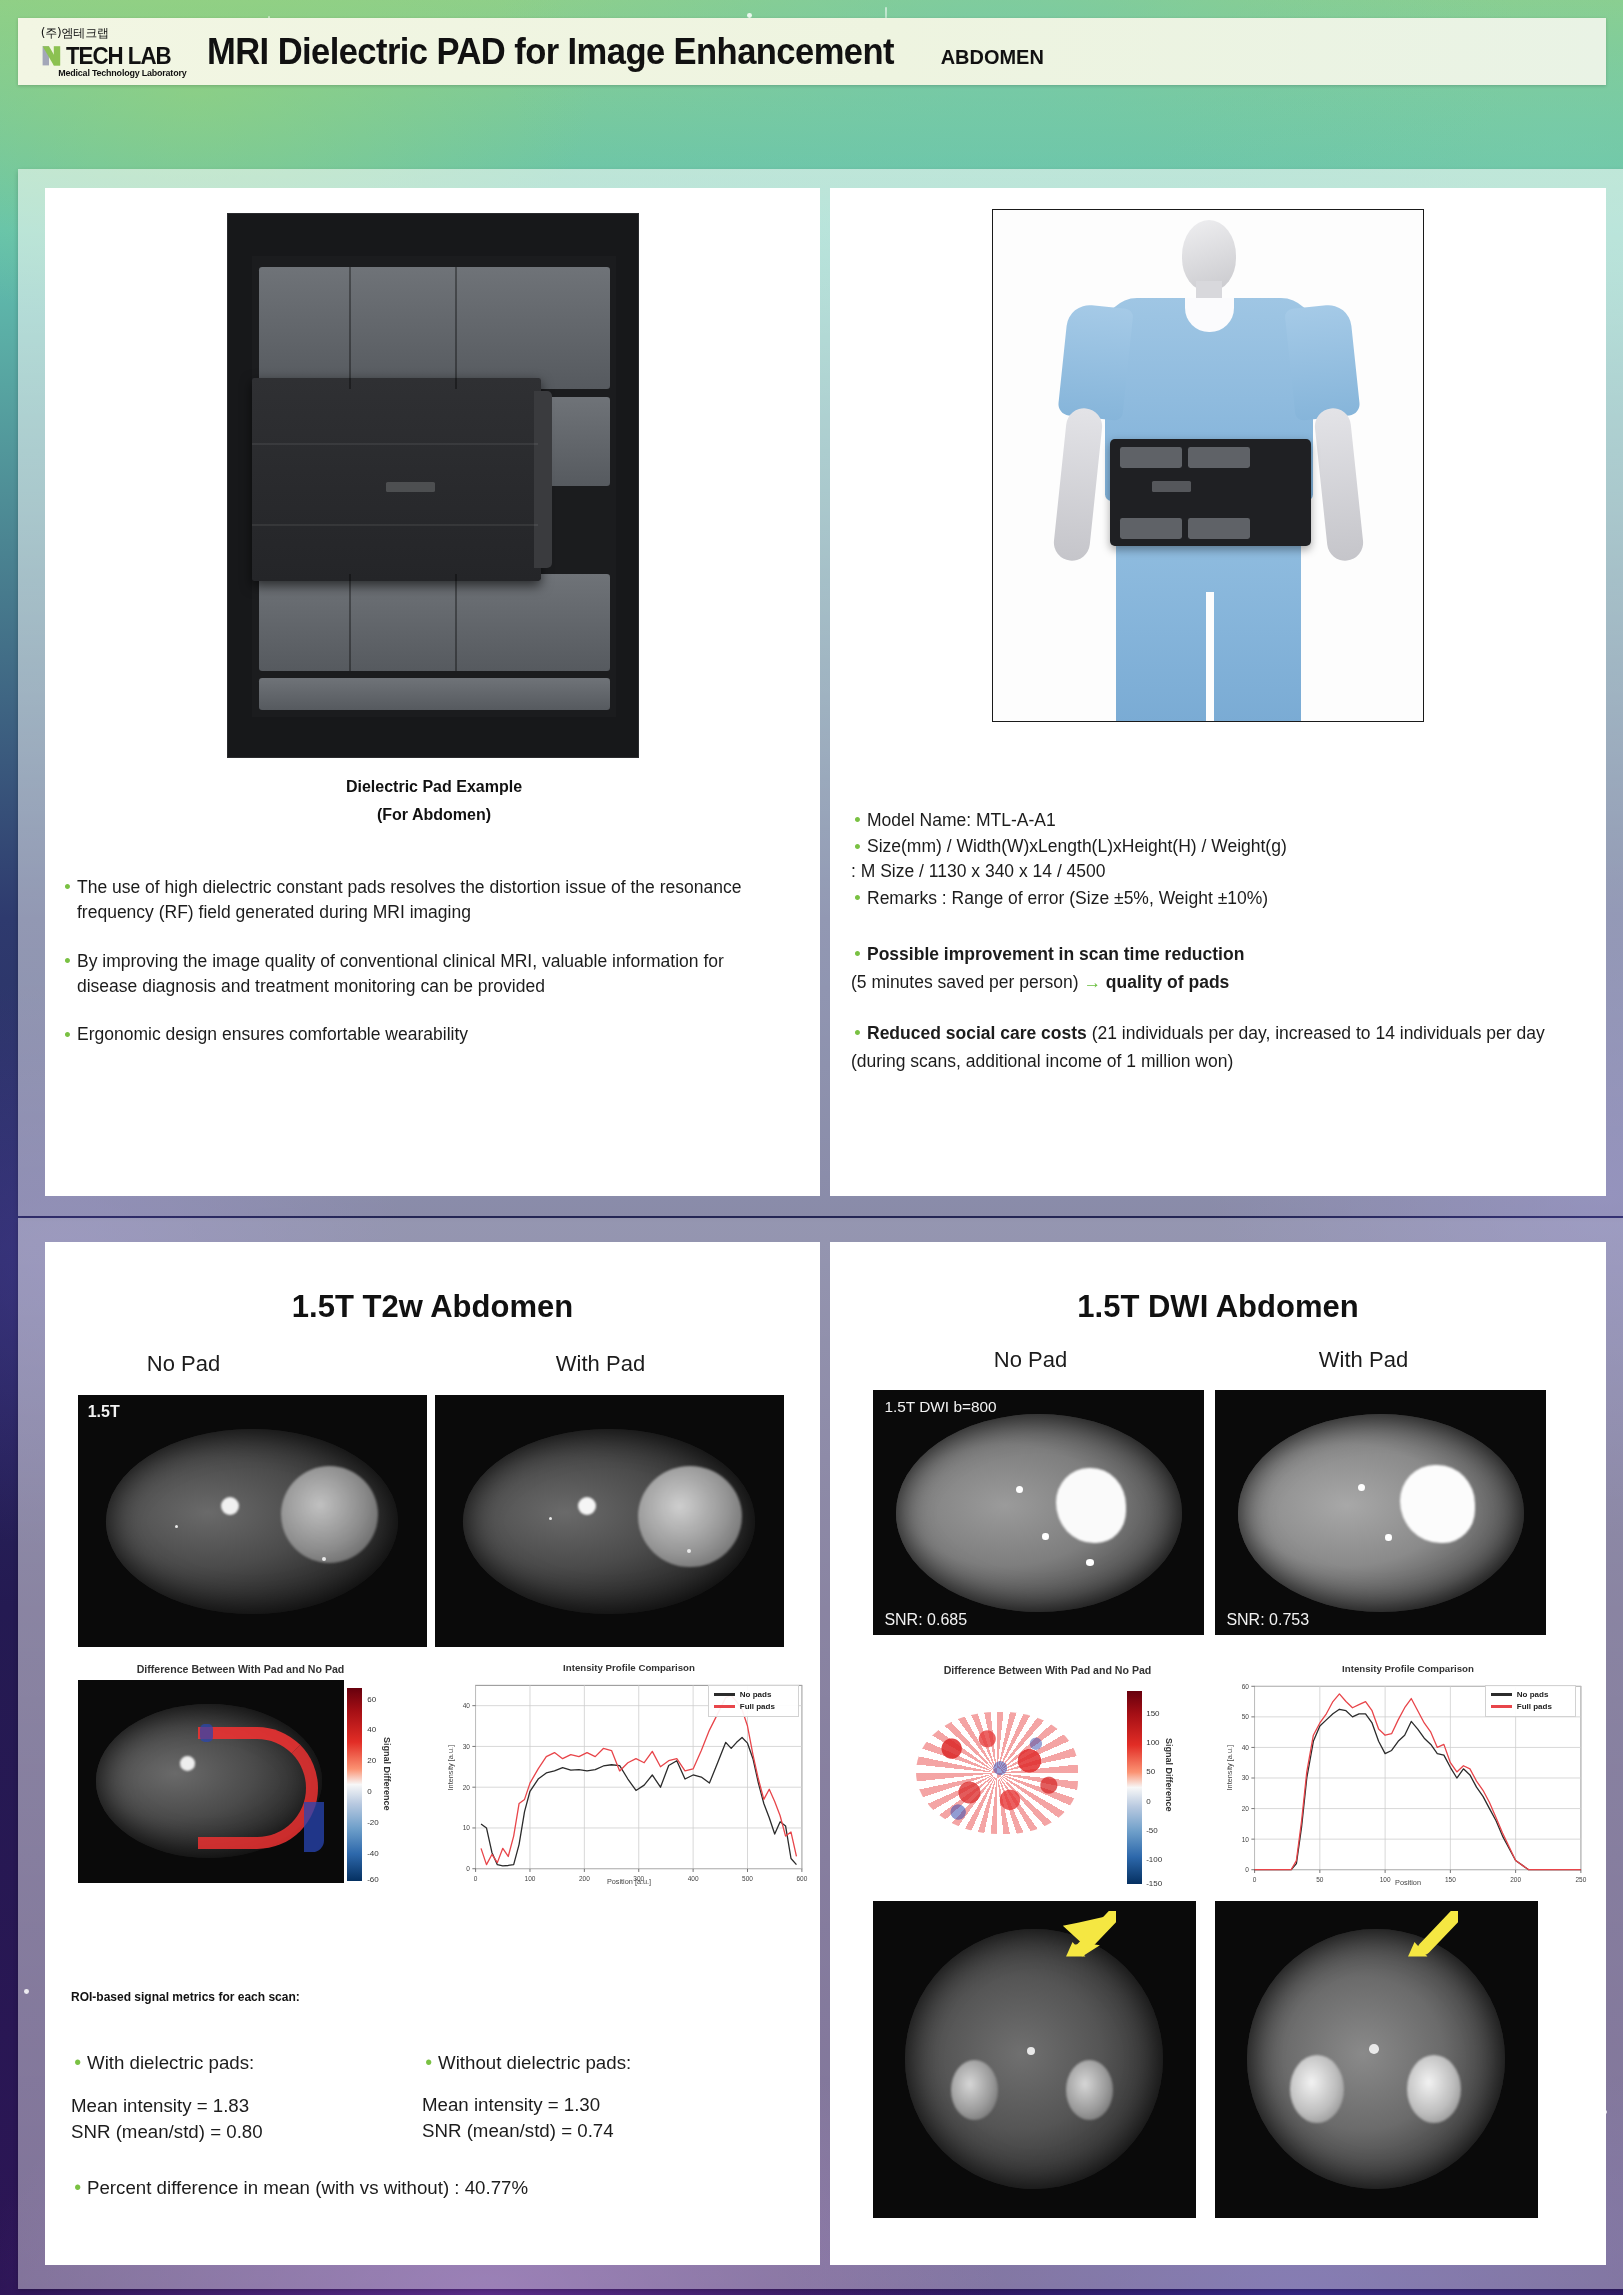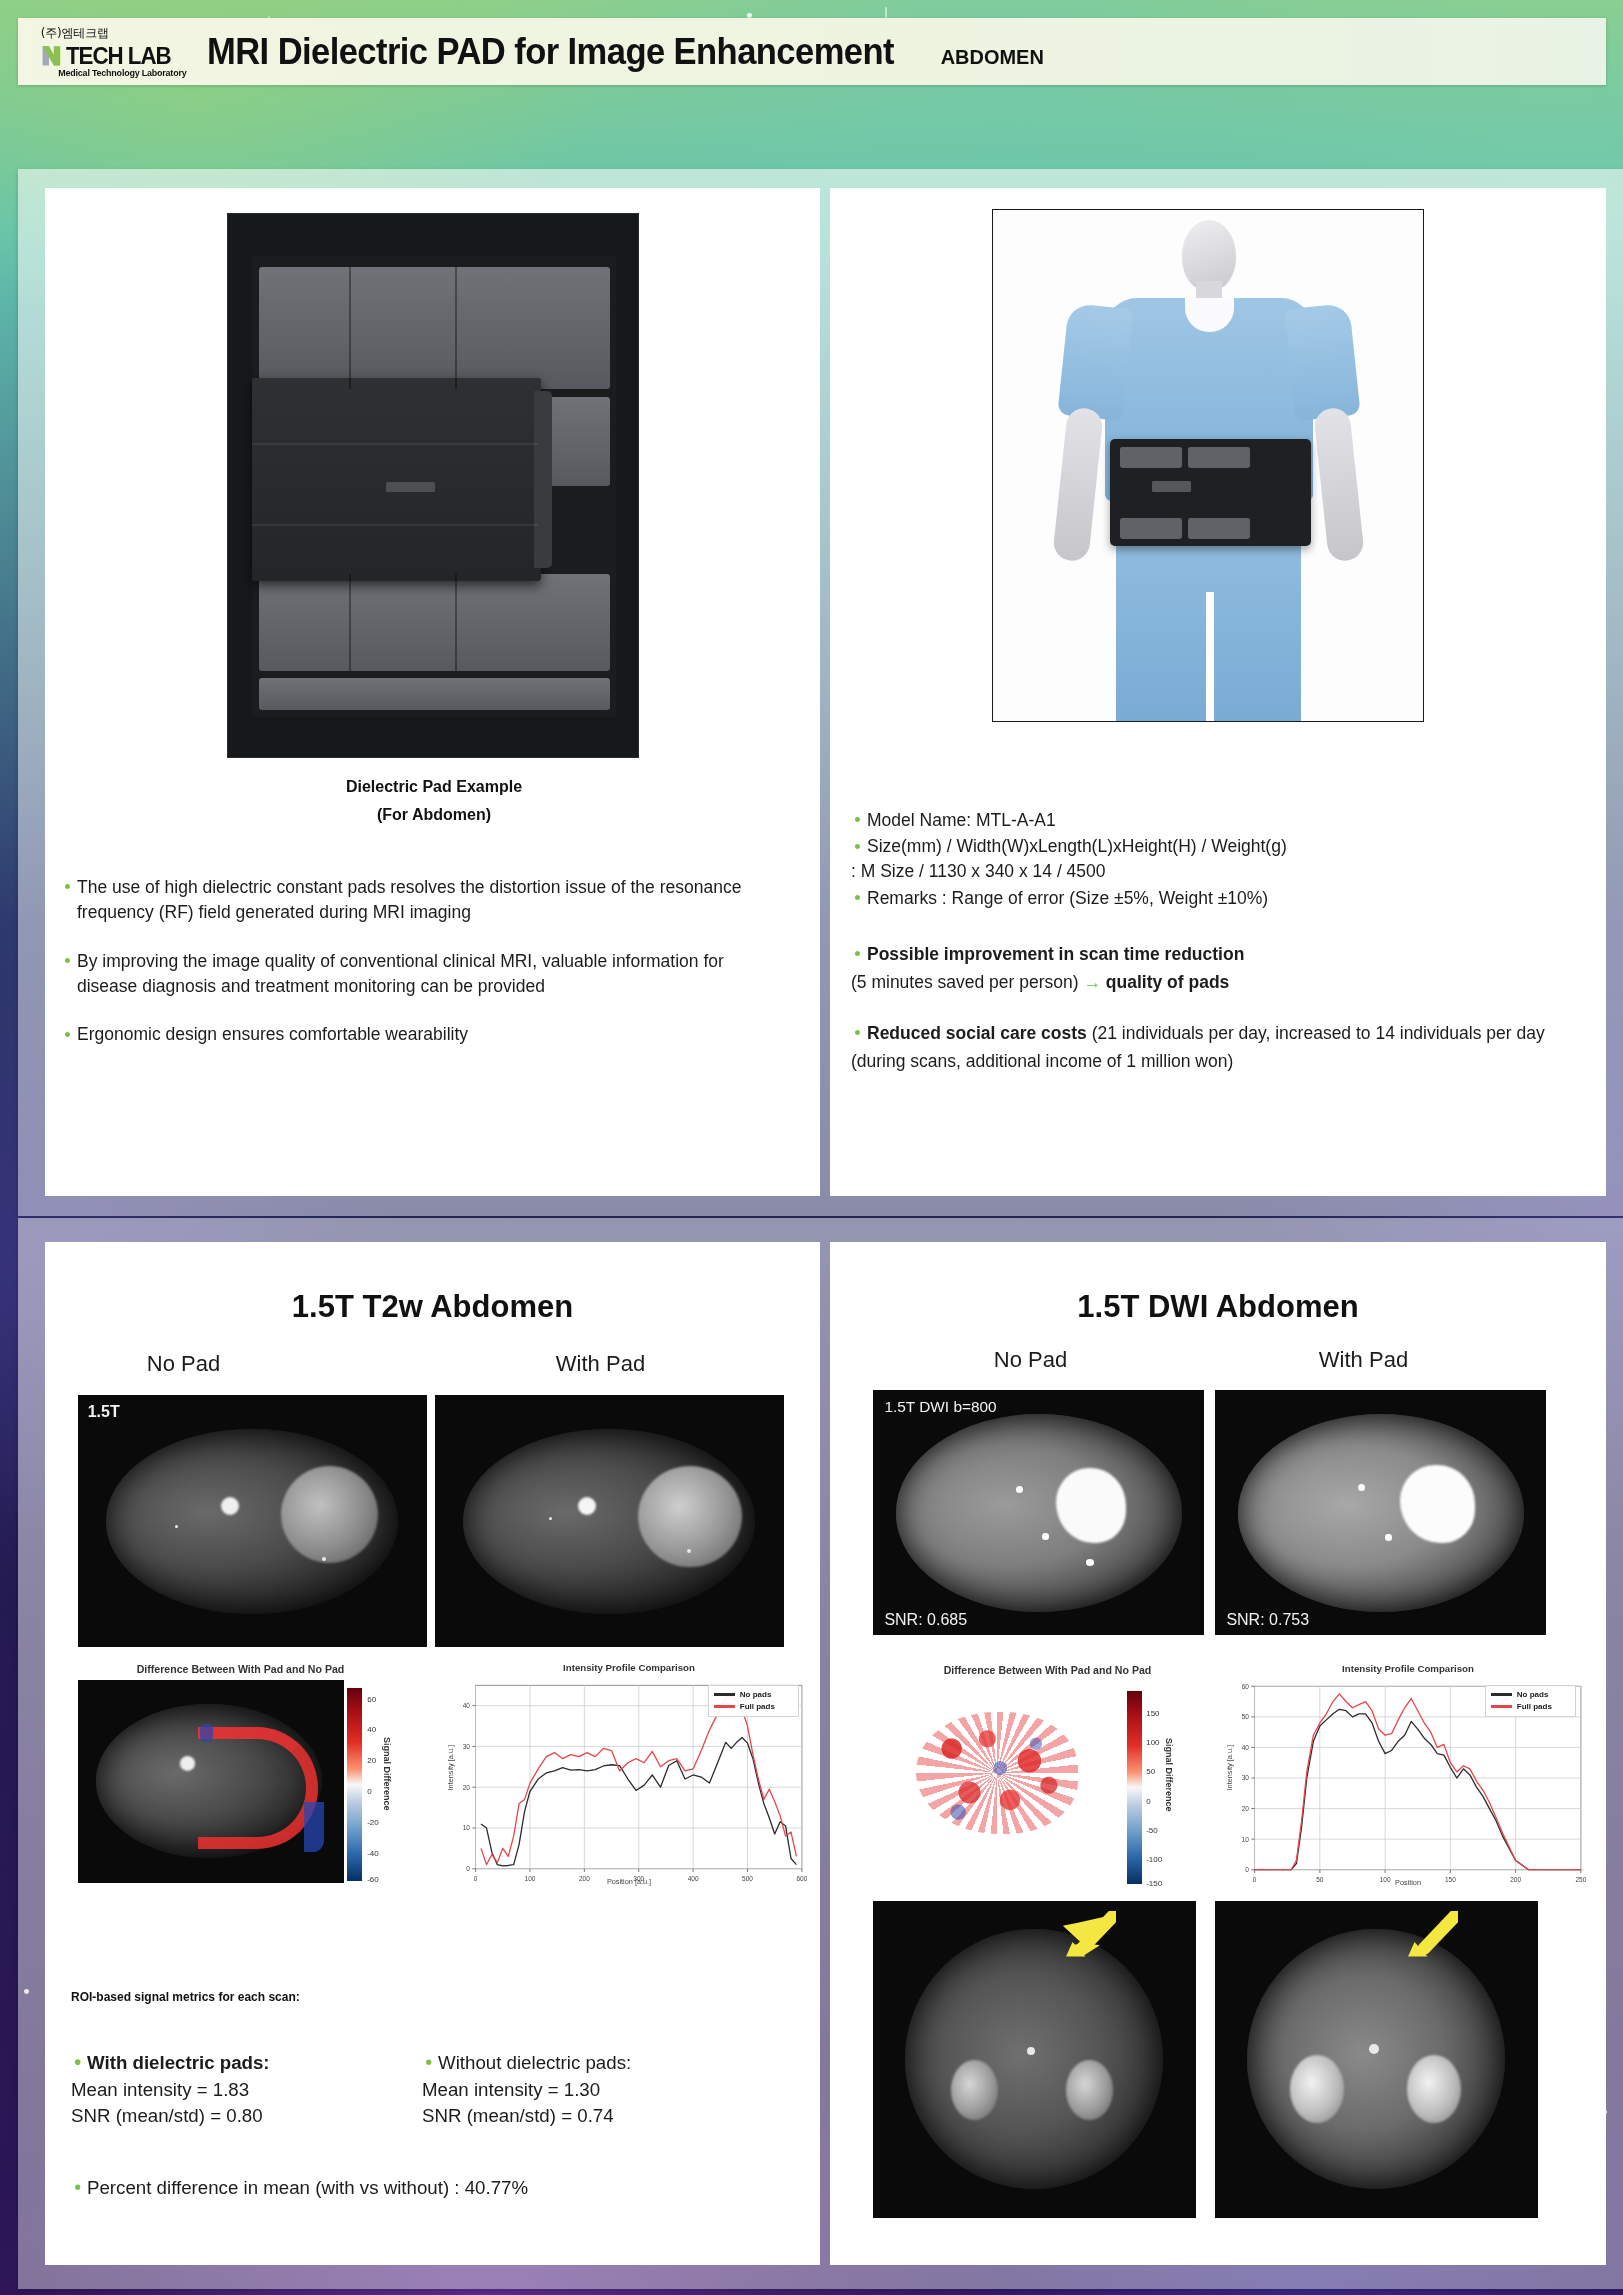--- a/index.html
+++ b/index.html
@@ -342,27 +342,27 @@
       <div class="legend-row">
         <span class="legend-line" style="width:21px;background:#e8454a;"></span>
         <span style="font-size:8px;font-weight:700;color:#222;">Full pads</span>
       </div>
     </div>
   </div>
 
   <div style="position:absolute;left:71px;top:1990px;font-size:12px;font-weight:800;color:#111;">ROI-based signal metrics for each scan:</div>
 
   <div class="bullets" style="position:absolute;left:71px;top:2050px;width:341px;font-size:18.7px;line-height:31px;">
-    <div class="bullet" style="margin-bottom:0;font-weight:bold;">With dielectric pads:</div>
+    <div class="bullet" style="margin-bottom:16px;">With dielectric pads:</div>
     <div class="plain">Mean intensity  = 1.83</div>
     <div class="plain">SNR (mean/std) = 0.80</div>
   </div>
 
   <div class="bullets" style="position:absolute;left:422px;top:2050px;width:357px;font-size:18.7px;line-height:31px;">
-    <div class="bullet" style="margin-bottom:0;">Without dielectric pads:</div>
+    <div class="bullet" style="margin-bottom:15px;">Without dielectric pads:</div>
     <div class="plain">Mean intensity = 1.30</div>
     <div class="plain">SNR (mean/std) = 0.74</div>
   </div>
 
   <div class="bullets" style="position:absolute;left:71px;top:2175px;width:731px;font-size:18.7px;">
     <div class="bullet">Percent difference in mean (with vs without) : 40.77%</div>
   </div>
 
   <div class="inner-card" id="card-br"></div>
 

